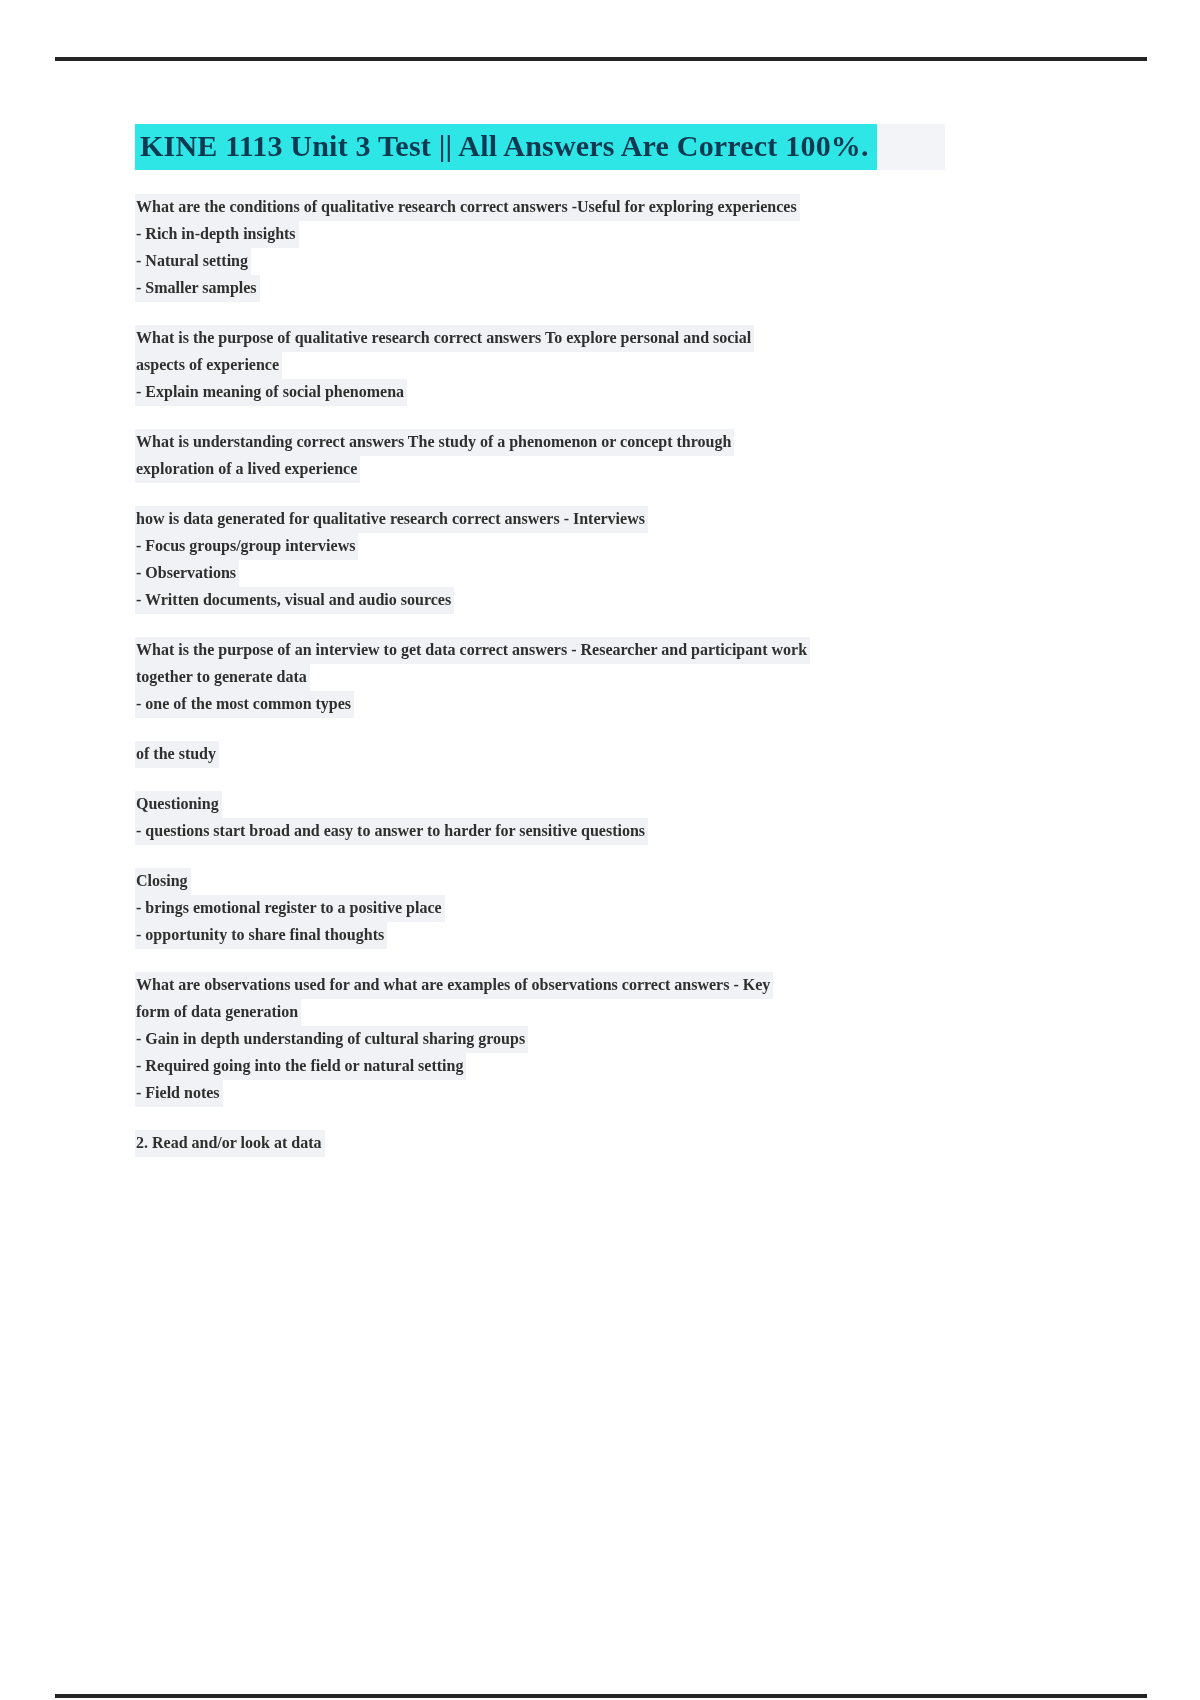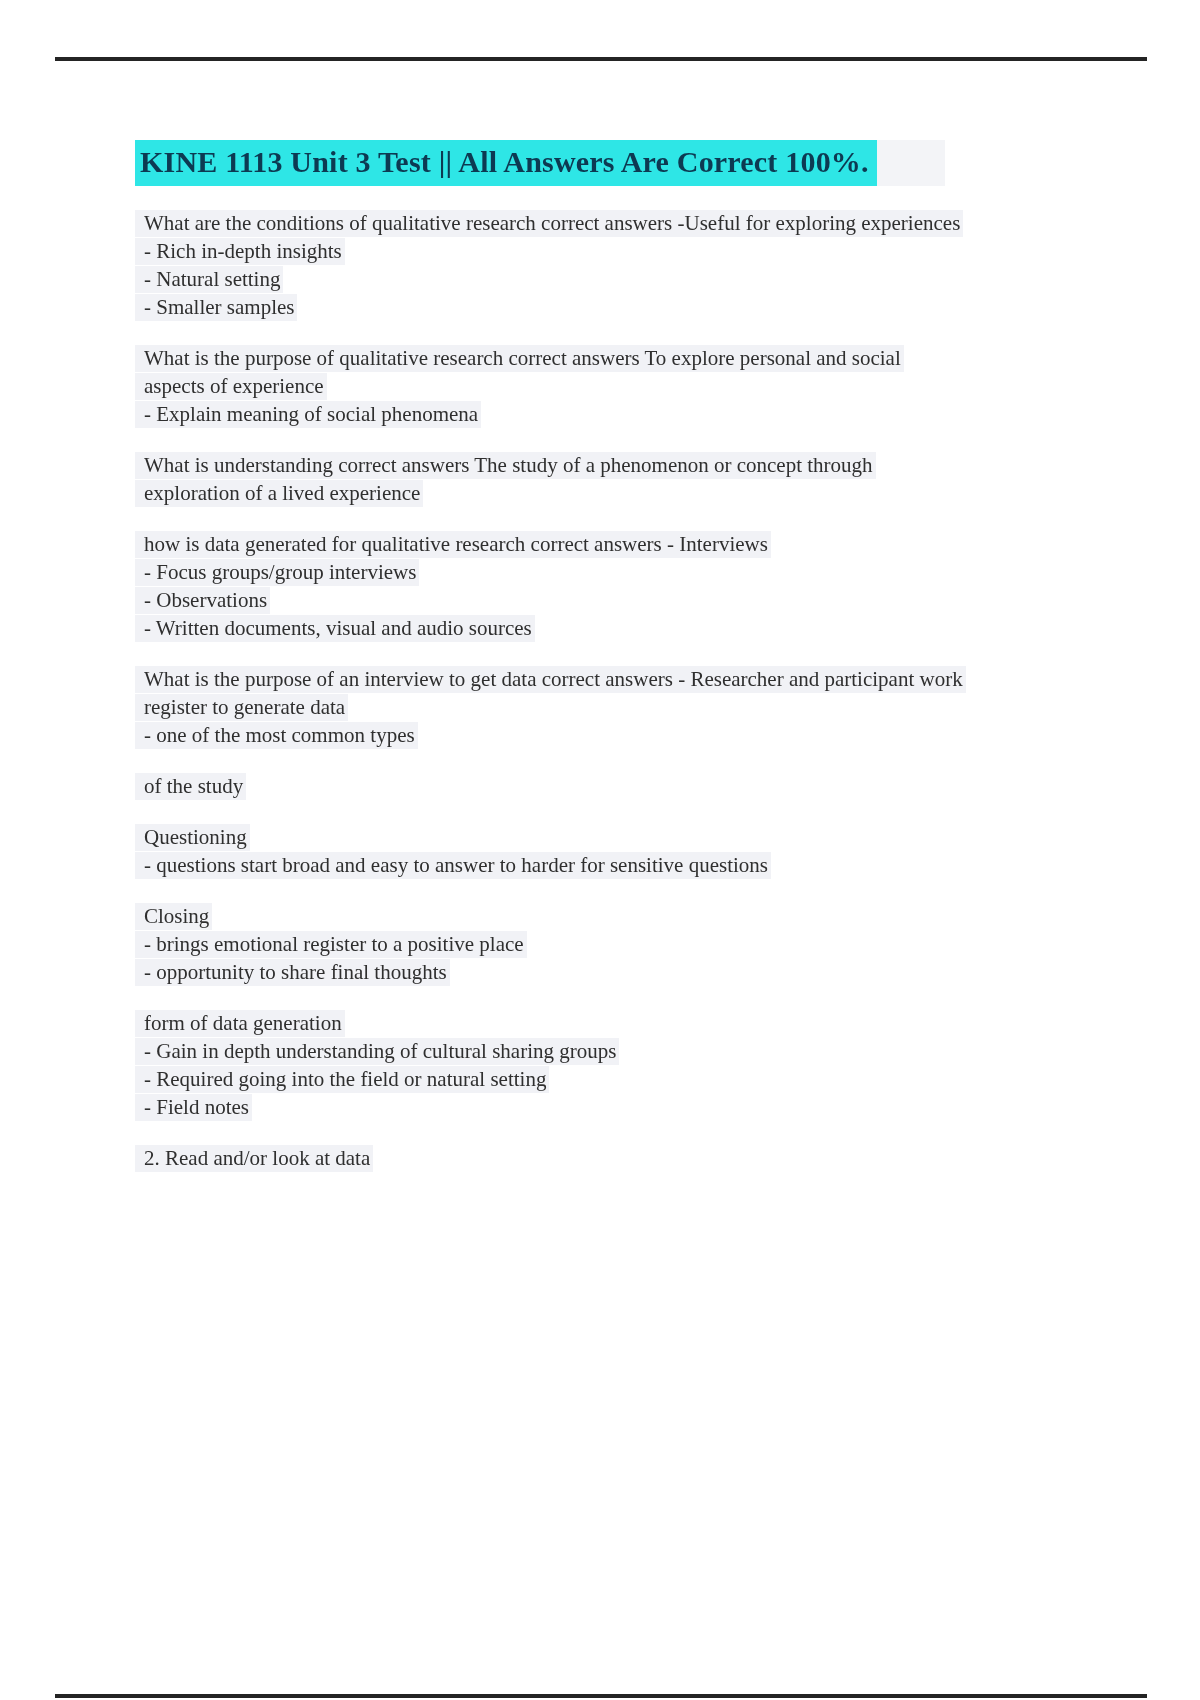--- a/index.html
+++ b/index.html
@@ -19,21 +19,21 @@
     left: 55px;
     width: 1092px;
     height: 4px;
     background: var(--rule-color, #242424);
   }
   .rule-top { top: 57px; }
   .rule-bottom { top: 1694px; }
   .content {
     position: absolute;
     left: 135px;
-    top: 140px;
+    top: 124px;
     width: 890px;
   }
   .title-row {
     display: inline-block;
     background: var(--title-tail-color, #f3f4f7);
     padding-right: 68px;
     margin: 0 0 24px 0;
   }
   .page-title {
     display: inline-block;
@@ -51,22 +51,23 @@
     margin: 0 0 23px 0;
   }
   .line {
     line-height: 26px;
     white-space: nowrap;
   }
   .hl {
     display: inline-block;
     background: var(--line-highlight, #f1f2f6);
     color: var(--body-text-color, #2f2f2f);
-    font-size: 21px;
-    padding: 0 3px 1px 9px;
+    font-size: 16px;
+    padding: 0 3px 1px 1px;
+    font-weight: bold;
   }
 </style>
 </head>
 <body style="background: rgb(255, 255, 255);">
 
 <div class="rule rule-top"></div>
 
 <div class="content">
   <div class="title-row">
     <h1 class="page-title">KINE 1113 Unit 3 Test || All Answers Are Correct 100%.</h1>
@@ -88,36 +89,37 @@
         <div class="line"><span class="hl">exploration of a lived experience</span></div>
       </div>
       <div class="para">
         <div class="line"><span class="hl">how is data generated for qualitative research correct answers - Interviews</span></div>
         <div class="line"><span class="hl">- Focus groups/group interviews</span></div>
         <div class="line"><span class="hl">- Observations</span></div>
         <div class="line"><span class="hl">- Written documents, visual and audio sources</span></div>
       </div>
       <div class="para">
         <div class="line"><span class="hl">What is the purpose of an interview to get data correct answers - Researcher and participant work</span></div>
-        <div class="line"><span class="hl">register to generate data</span></div>
+        <div class="line"><span class="hl">together to generate data</span></div>
         <div class="line"><span class="hl">- one of the most common types</span></div>
       </div>
       <div class="para">
         <div class="line"><span class="hl">of the study</span></div>
       </div>
       <div class="para">
         <div class="line"><span class="hl">Questioning</span></div>
         <div class="line"><span class="hl">- questions start broad and easy to answer to harder for sensitive questions</span></div>
       </div>
       <div class="para">
         <div class="line"><span class="hl">Closing</span></div>
         <div class="line"><span class="hl">- brings emotional register to a positive place</span></div>
         <div class="line"><span class="hl">- opportunity to share final thoughts</span></div>
       </div>
       <div class="para">
+        <div class="line"><span class="hl">What are observations used for and what are examples of observations correct answers - Key</span></div>
         <div class="line"><span class="hl">form of data generation</span></div>
         <div class="line"><span class="hl">- Gain in depth understanding of cultural sharing groups</span></div>
         <div class="line"><span class="hl">- Required going into the field or natural setting</span></div>
         <div class="line"><span class="hl">- Field notes</span></div>
       </div>
       <div class="para">
         <div class="line"><span class="hl">2. Read and/or look at data</span></div>
       </div>
     </div>
 </div>

